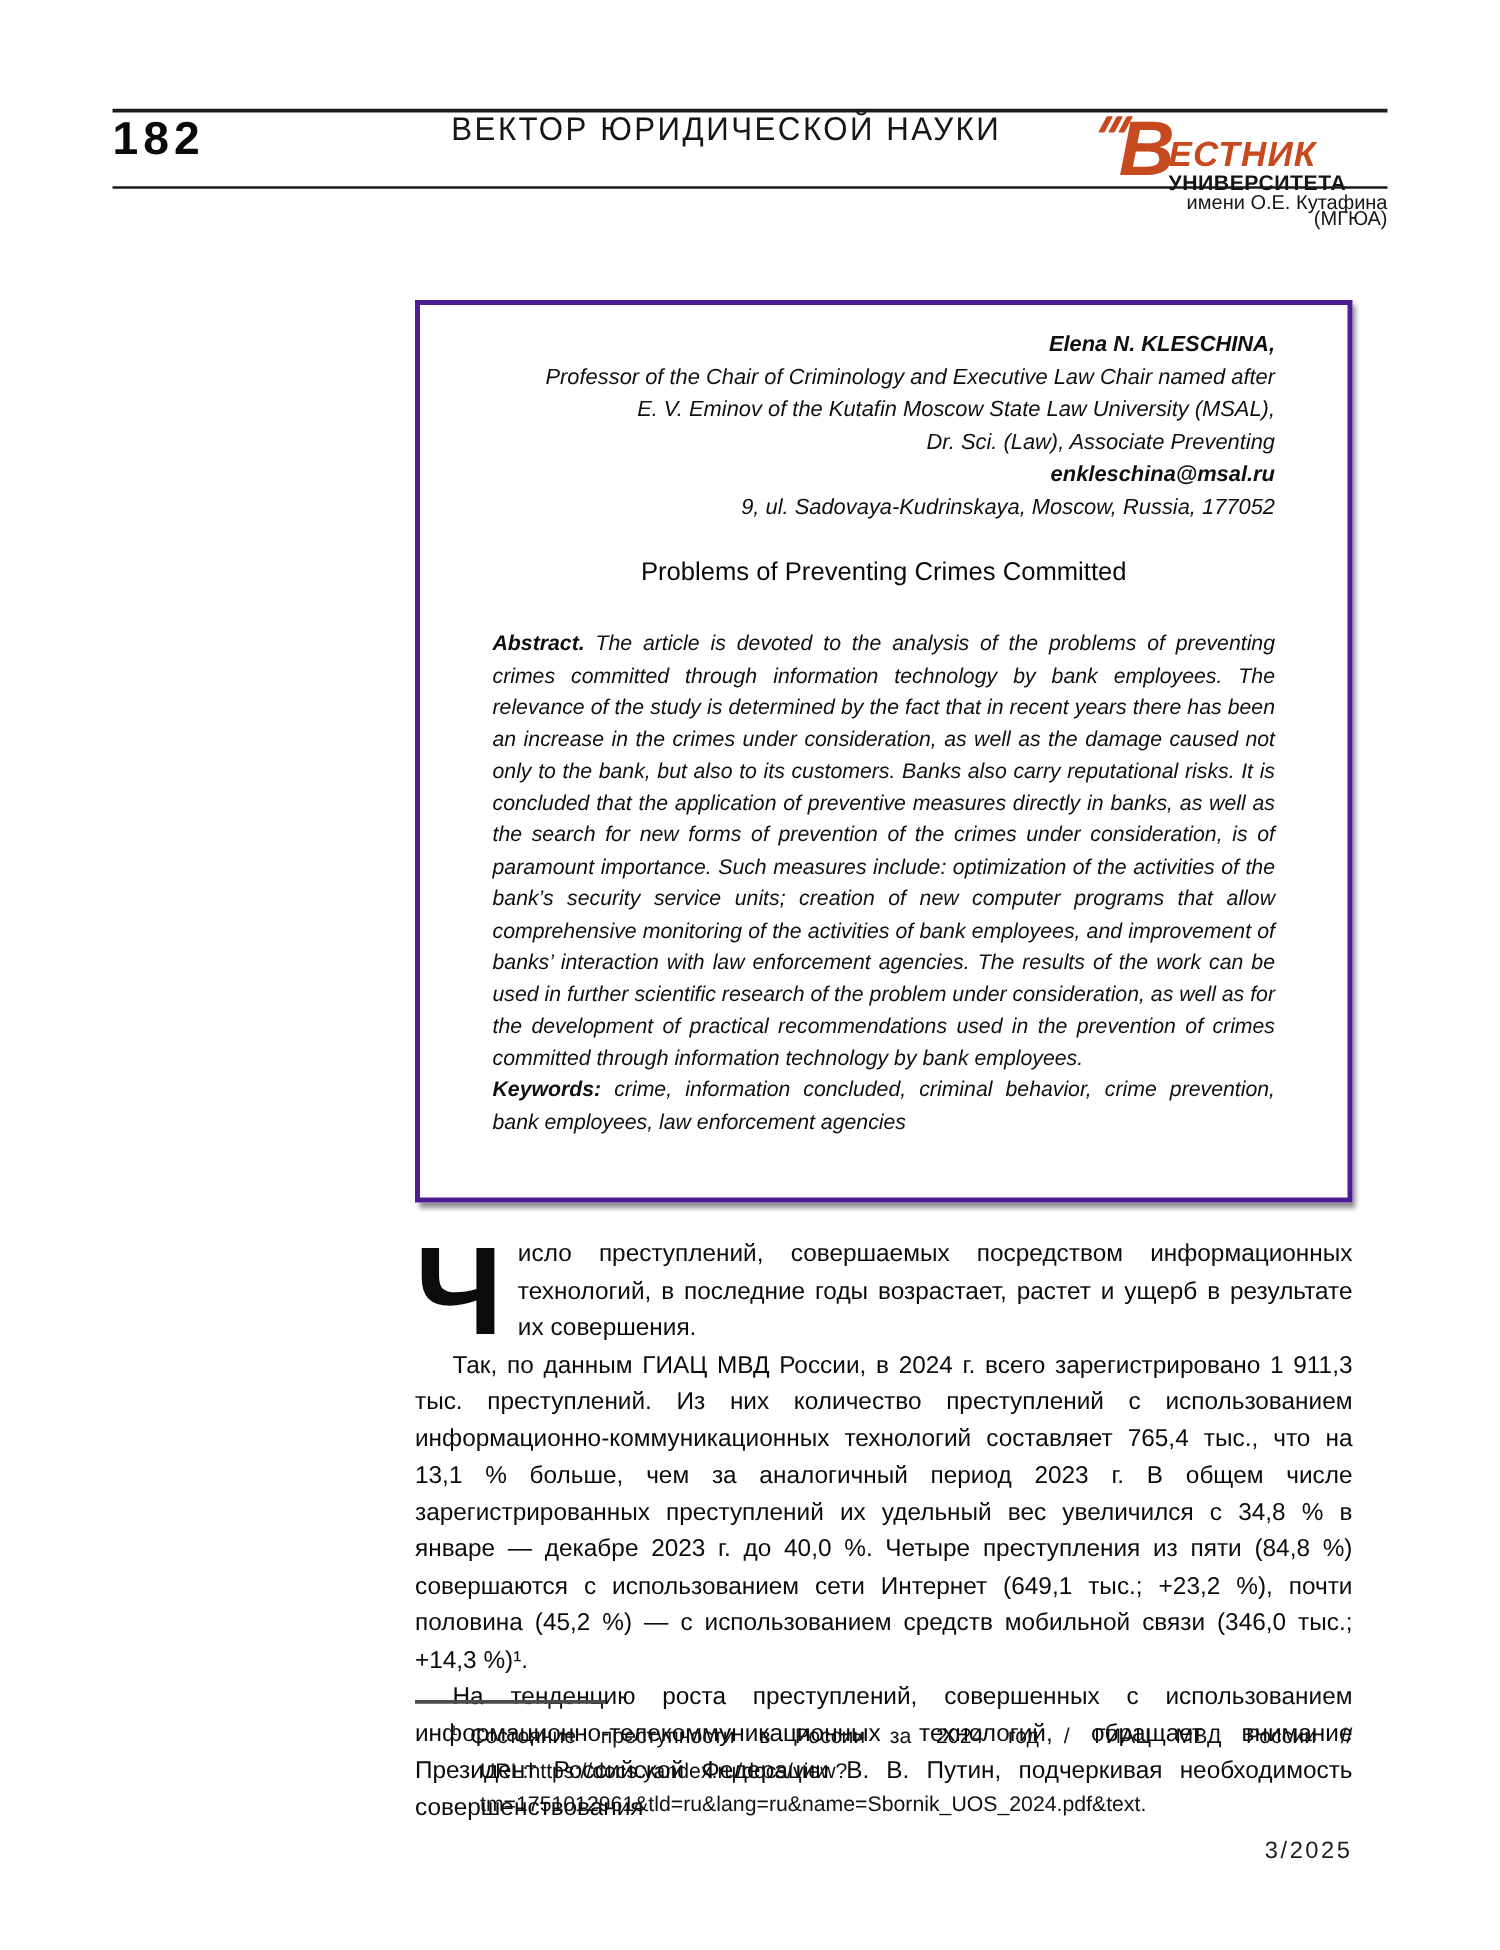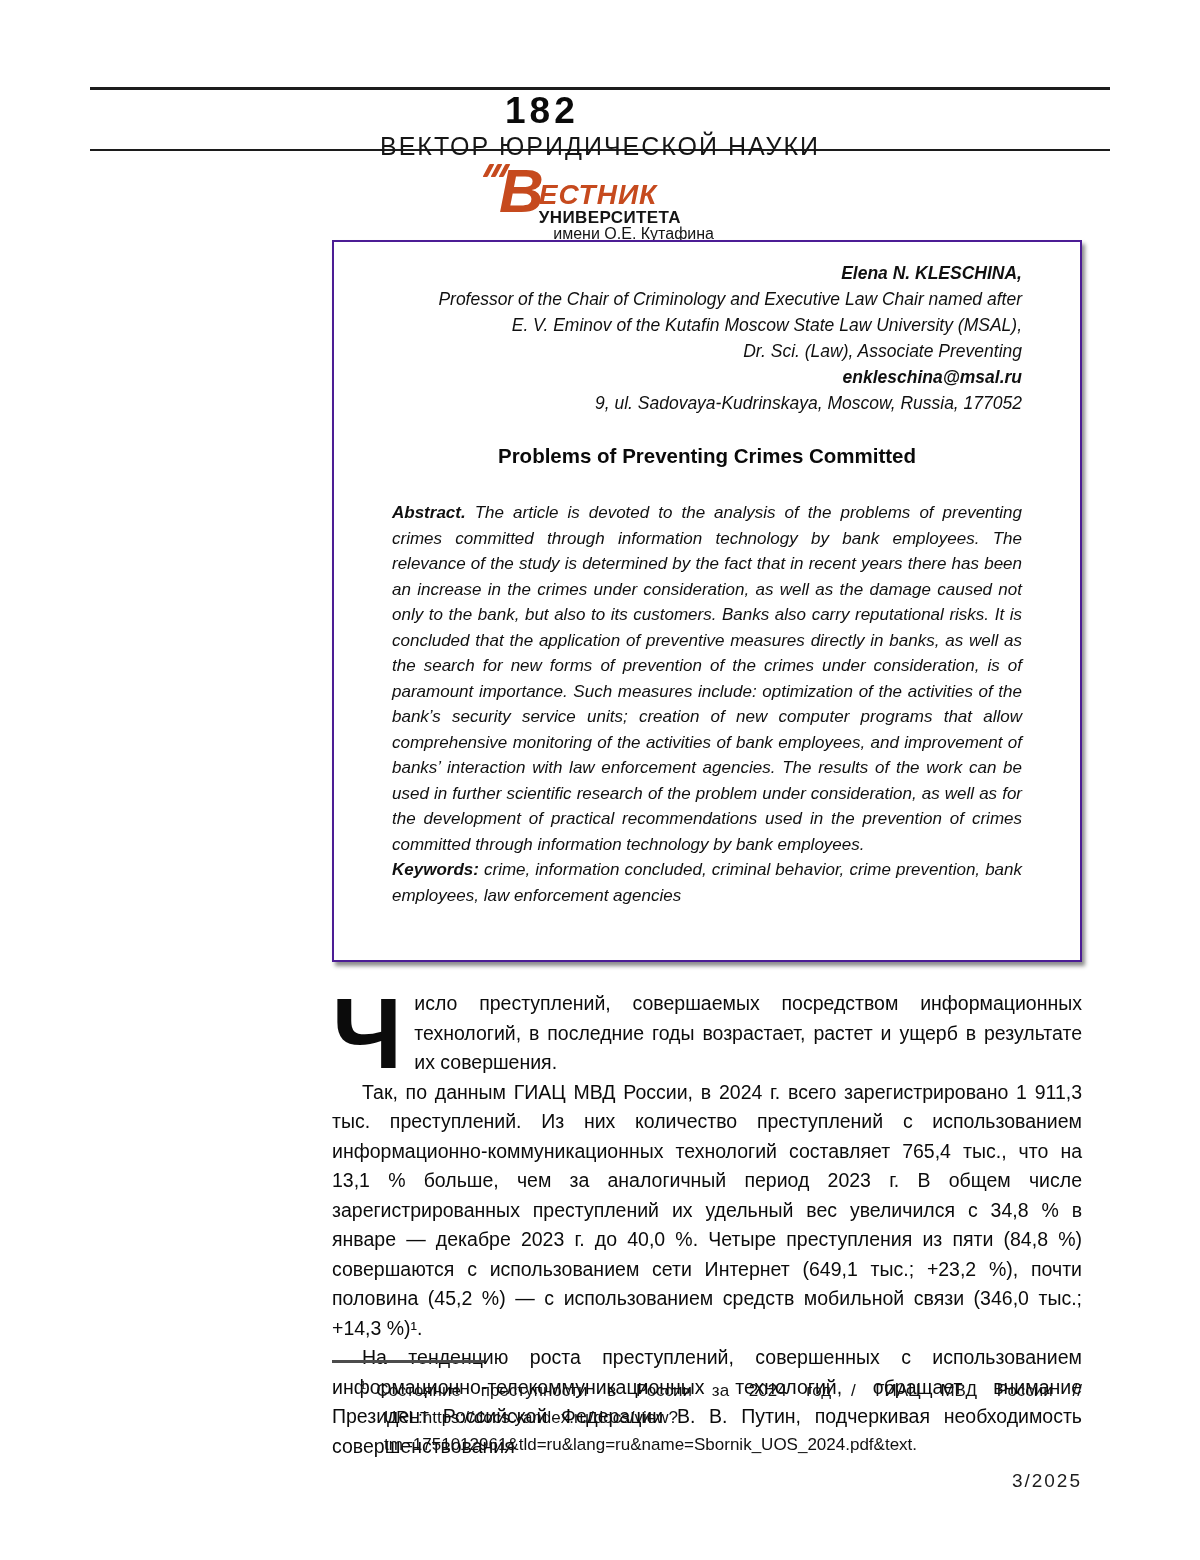--- a/index.html
+++ b/index.html
@@ -18,22 +18,21 @@
   
   .header {
     position: absolute;
     left: 90px;
     right: 90px;
     top: 87px;
     height: 64px;
     border-top: 3px solid #1c1c1c;
     border-bottom: 2px solid #1c1c1c;
     display: flex;
-    align-items: center;
-    flex-direction: column;
+    align-items: flex-start;
   }
   .page-number {
     width: 190px;
     font-size: 37px;
     font-weight: bold;
     letter-spacing: 4px;
     color: #0a0a0a;
   }
   .running-title {
     flex: 1;
@@ -81,34 +80,34 @@
 
   
   .content {
     position: absolute;
     left: 332px;
     top: 240px;
     width: 750px;
   }
 
   .info-box {
-    border: 2px solid #4c1d95;
+    border: 4px solid #4c1d95;
     box-shadow: 3px 4px 4px rgba(0,0,0,0.45);
     padding: 18px 58px 14px 58px;
     height: 722px;
     overflow: hidden;
     background: #fff;
   }
 
   .author-block { text-align: right; font-style: italic; font-size: 17.5px; line-height: 26px; color: #101010; }
   .author-line.bold { font-weight: bold; }
 
   .article-title {
     text-align: center;
-    font-weight: bold;
+    font-weight: normal;
     font-size: 20.5px;
     line-height: 28px;
     margin-top: 26px;
     color: #0a0a0a;
   }
 
   .abstract-para, .keywords-para {
     margin-top: 0;
     font-style: italic;
     font-size: 17px;

